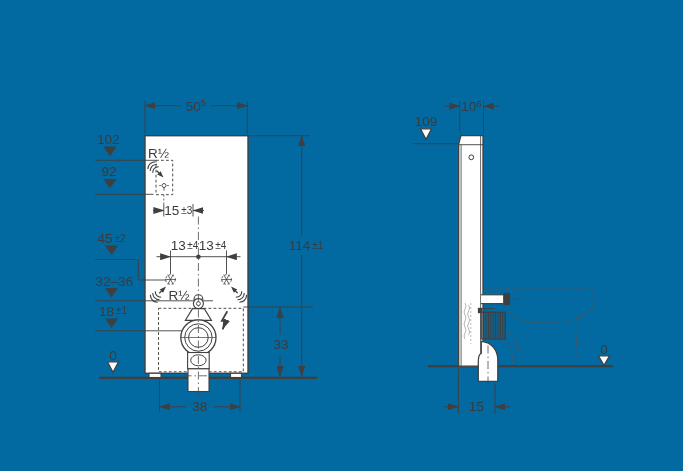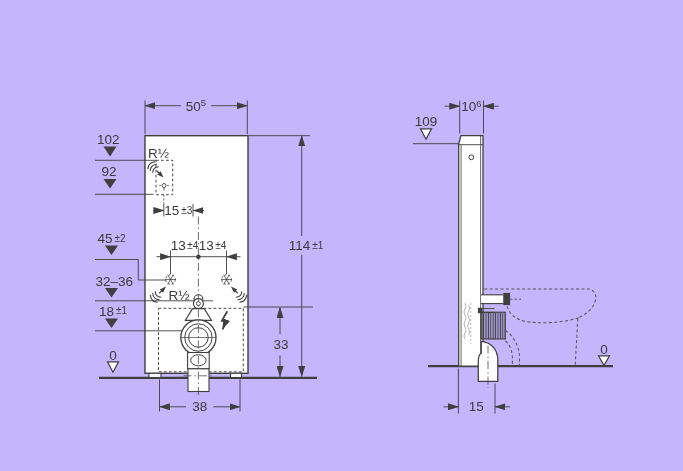--- a/index.html
+++ b/index.html
@@ -1,16 +1,16 @@
 <!DOCTYPE html>
 <html><head>
 <meta charset="utf-8">
 <style>
   html,body{margin:0;padding:0;background:#fff;}
-  .canvas{width:683px;height:471px;background:#c4b5fd;position:relative;overflow:hidden;
+  .canvas{width:683px;height:471px;background:#0369a1;position:relative;overflow:hidden;
           font-family:"Liberation Sans", sans-serif;}
   svg{display:block;}
   text{fill:#3b3b3b;font-family:"Liberation Sans", sans-serif;}
   .dim{font-size:13.5px;}
   .tol{font-size:10px;}
   .sup{font-size:9.5px;}
   .thin{stroke:#3f3f3f;stroke-width:0.9;}
   .dashbox{stroke:#4a4a4a;stroke-width:1;stroke-dasharray:2.8,2.2;fill:none;}
   .wcdash{stroke:#555;stroke-width:1.05;stroke-dasharray:3,2.4;fill:none;}
   .cl{stroke:#4a4a4a;stroke-width:0.8;stroke-dasharray:8,3,1.5,3;fill:none;}

